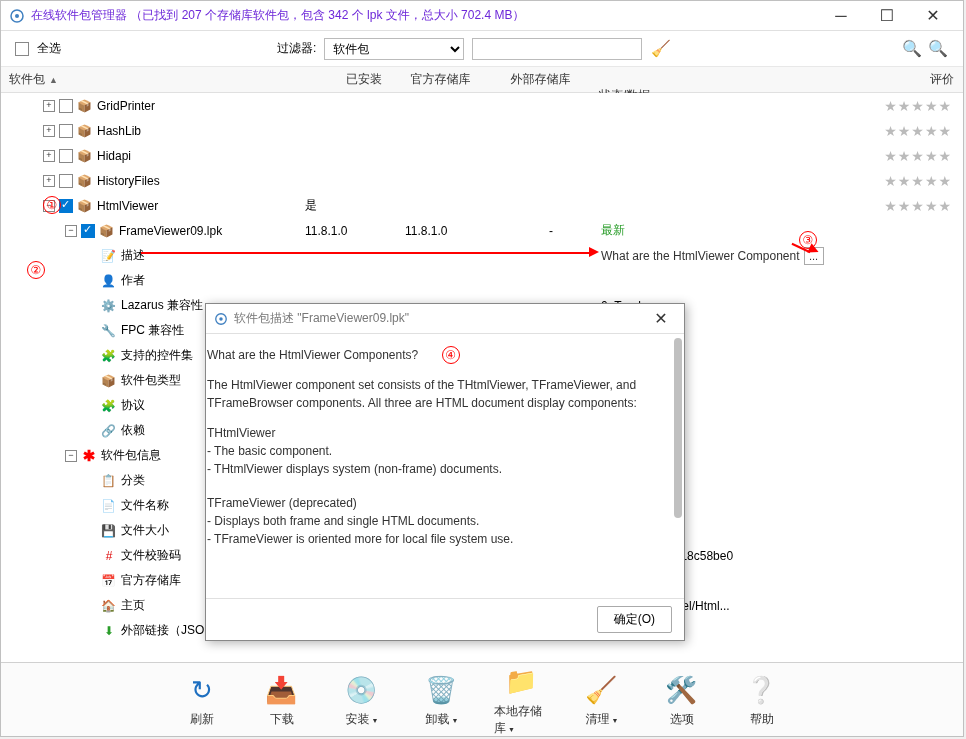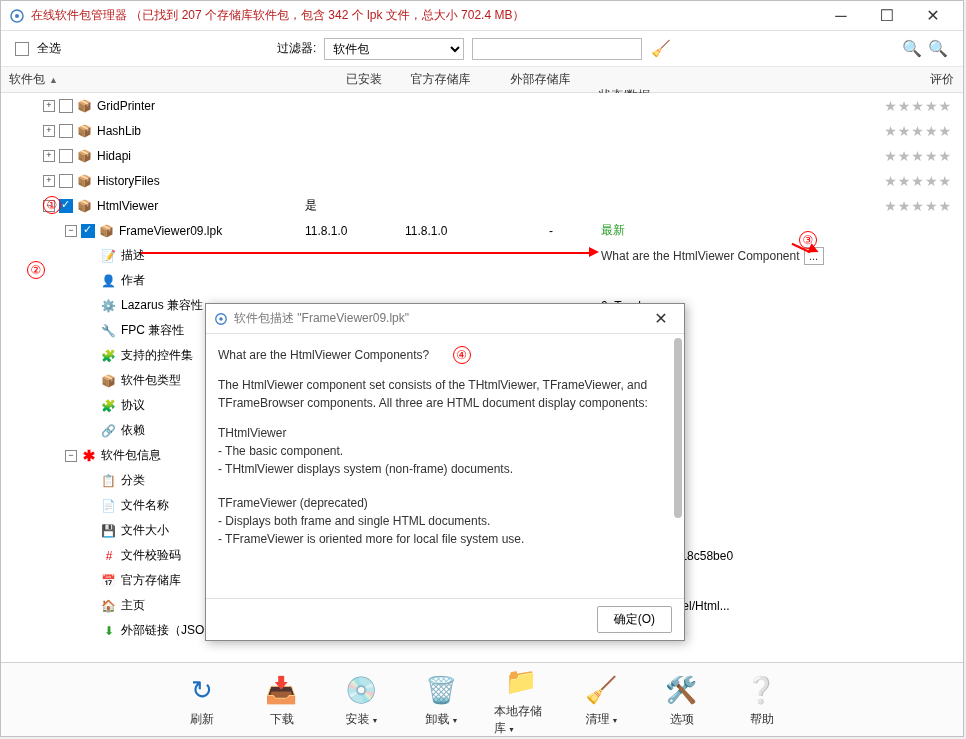--- a/index.html
+++ b/index.html
@@ -3,21 +3,21 @@
 <meta charset="utf-8">
 <style>
 * { box-sizing: border-box; margin: 0; padding: 0; font-family: "Microsoft YaHei", "Segoe UI", sans-serif; }
 body { background: #f0f0f0; width: 966px; height: 739px; overflow: hidden; position: relative; }
 
 .window { background: #fff; border: 1px solid #c0c0c0; width: 964px; height: 737px; position: relative; }
 
 .titlebar { height: 30px; background: #fff; border-bottom: 1px solid #e0e0e0; display: flex; align-items: center; padding: 0 8px; justify-content: space-between; }
 .titlebar-left { display: flex; align-items: center; gap: 6px; }
 .titlebar-icon { width: 16px; height: 16px; color: #4080c0; }
-.titlebar-text { font-size: 12px; color: #b91c1c; }
+.titlebar-text { font-size: 12px; color: #6d28d9; }
 .titlebar-buttons { display: flex; gap: 2px; }
 .titlebar-btn { width: 44px; height: 28px; display: flex; align-items: center; justify-content: center; color: #333; }
 
 .filterbar { height: 36px; display: flex; align-items: center; padding: 4px 14px; gap: 8px; border-bottom: 1px solid #e8e8e8; }
 .checkbox { width: 14px; height: 14px; border: 1px solid #888; background: #fff; display: inline-block; }
 .checkbox.checked { background: #0078d4; border-color: #0078d4; position: relative; }
 .checkbox.checked::after { content: "✓"; color: #fff; font-size: 11px; position: absolute; top: -2px; left: 1px; }
 .filter-label { font-size: 12px; }
 .filter-select { width: 140px; height: 22px; border: 1px solid #bbb; font-size: 12px; padding: 0 4px; background: #fff; }
 .filter-input { width: 170px; height: 22px; border: 1px solid #bbb; padding: 0 4px; background: #fff; }
@@ -62,21 +62,21 @@
 
 .toolbar { position: absolute; bottom: 0; left: 0; right: 0; height: 74px; border-top: 1px solid #d0d0d0; background: #fbfbfb; display: flex; align-items: center; justify-content: center; gap: 24px; padding: 8px; }
 .tool-btn { display: flex; flex-direction: column; align-items: center; gap: 2px; width: 56px; }
 .tool-icon { width: 38px; height: 38px; border-radius: 4px; display: flex; align-items: center; justify-content: center; font-size: 26px; }
 .tool-label { font-size: 12px; color: #333; }
 .tool-drop { font-size: 7px; color: #333; margin-left: 2px; }
 
 .dialog { position: absolute; top: 303px; left: 205px; width: 480px; height: 338px; background: #fff; border: 1px solid #888; box-shadow: 2px 2px 10px rgba(0,0,0,0.3); z-index: 100; display: flex; flex-direction: column; }
 .dialog-title { height: 30px; background: #fff; border-bottom: 1px solid #e0e0e0; display: flex; align-items: center; padding: 0 8px; justify-content: space-between; }
 .dialog-title-left { display: flex; align-items: center; gap: 6px; font-size: 12px; color: #777; }
-.dialog-body { flex: 1; padding: 12px 12px; font-size: 12px; color: #333; overflow-y: auto; position: relative; }
+.dialog-body { flex: 1; padding: 12px 1px; font-size: 12px; color: #333; overflow-y: auto; position: relative; }
 .dialog-body p { margin-bottom: 12px; line-height: 1.5; }
 .dialog-scroll { position: absolute; right: 2px; top: 4px; width: 8px; height: 180px; background: #c0c0c0; border-radius: 4px; }
 .dialog-footer { height: 42px; border-top: 1px solid #e0e0e0; display: flex; align-items: center; justify-content: flex-end; padding: 0 12px; }
 .ok-btn { padding: 4px 16px; border: 1px solid #aaa; background: #fff; font-size: 12px; border-radius: 2px; }
 
 .svg-icon { display: inline-block; vertical-align: middle; }
 </style>
 </head>
 <body>
 

